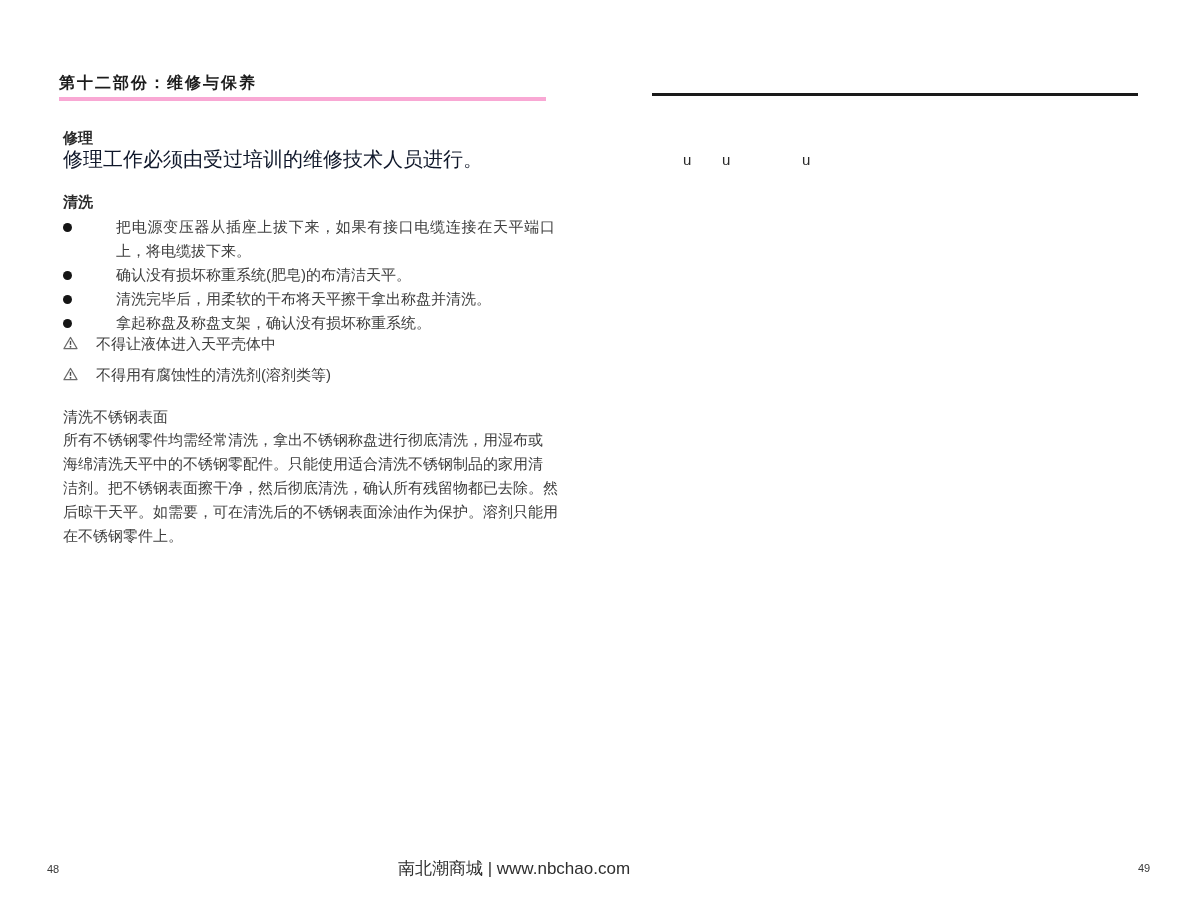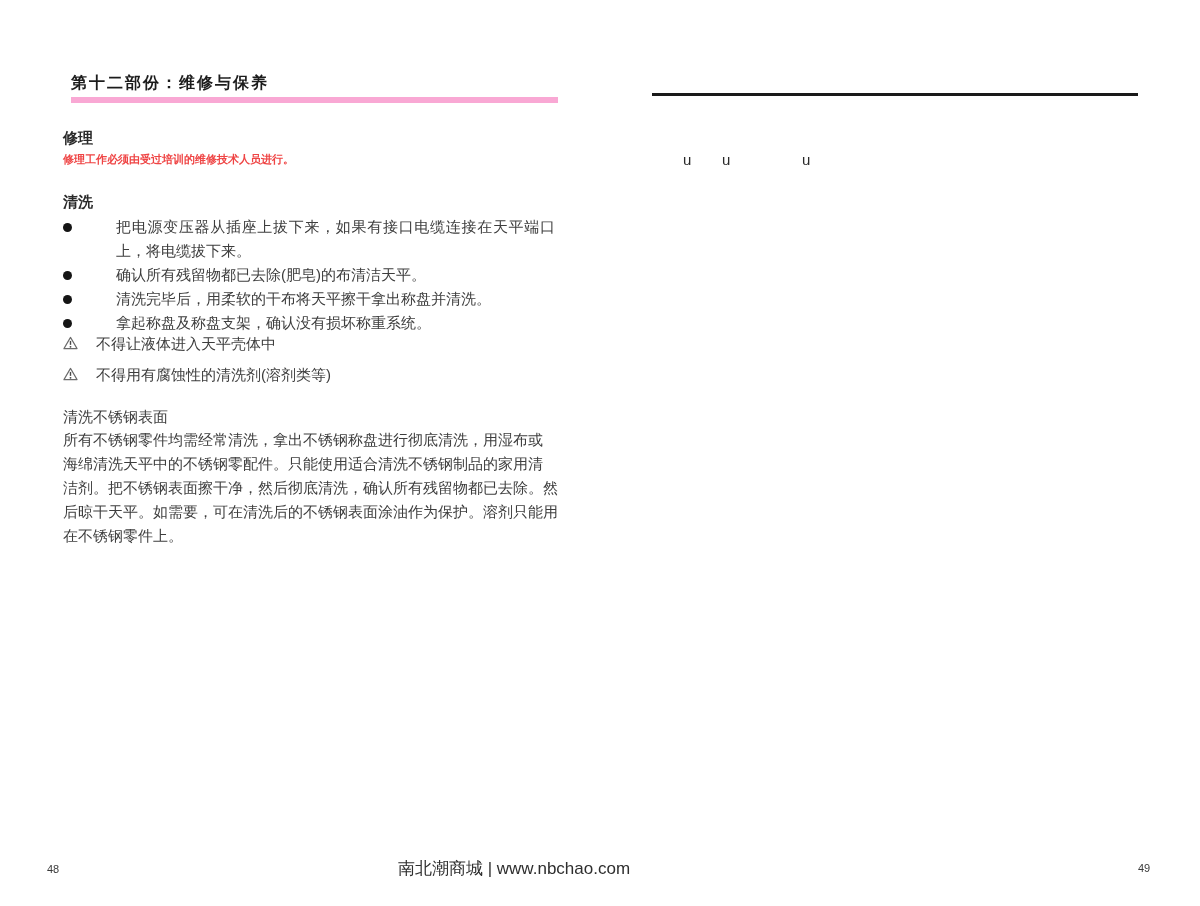--- a/index.html
+++ b/index.html
@@ -8,39 +8,39 @@
     width: 1200px; height: 906px;
     font-family: "Liberation Sans", sans-serif;
     color: #3d3d3d;
     position: relative;
     overflow: hidden;
   }
   .page { position: absolute; inset: 0; background: #ffffff; }
 
   
   .section-title {
-    position: absolute; left: 71px; top: 74px; width: 487px;
+    position: absolute; left: 59px; top: 74px; width: 487px;
     font-size: 16px; font-weight: bold; letter-spacing: 2px;
     color: #1c1c1c; line-height: 18px;
     padding-bottom: 5px;
-    border-bottom: 6px solid #f9a8d4;
+    border-bottom: 4px solid #f9a8d4;
   }
   
   .right-rule {
     position: absolute; left: 652px; top: 93px; width: 486px; height: 3px;
     background: #1a1a1a;
   }
 
   .h-bold {
     position: absolute; left: 63px;
     font-size: 15px; font-weight: bold; color: #2a2a2a; line-height: 20px;
   }
   .body-line {
     position: absolute; left: 63px;
-    font-size: 11px; color: #ef4444; line-height: 24px; white-space: nowrap; font-weight: bold;
+    font-size: 20px; color: #0f172a; line-height: 24px; white-space: nowrap;
   }
 
   .repair-heading { top: 128px; }
   .repair-body   { top: 147px; }
   .cleaning-heading { top: 192px; }
 
   
   .bullet-list { position: absolute; left: 63px; top: 215px; width: 492px; }
   .bullet-item { display: flex; align-items: flex-start; gap: 20px; }
   .bullet-dot {
@@ -101,21 +101,21 @@
 
   <div class="h-bold cleaning-heading">清洗</div>
 
   <div class="bullet-list">
     <div class="bullet-item">
       <span class="bullet-dot"></span>
       <div class="bullet-text">把电源变压器从插座上拔下来，如果有接口电缆连接在天平端口上，将电缆拔下来。</div>
     </div>
     <div class="bullet-item">
       <span class="bullet-dot"></span>
-      <div class="bullet-text">确认所有残留物都已去除(肥皂)的布清洁天平。</div>
+      <div class="bullet-text">确认没有损坏称重系统(肥皂)的布清洁天平。</div>
     </div>
     <div class="bullet-item">
       <span class="bullet-dot"></span>
       <div class="bullet-text">清洗完毕后，用柔软的干布将天平擦干拿出称盘并清洗。</div>
     </div>
     <div class="bullet-item">
       <span class="bullet-dot"></span>
       <div class="bullet-text">拿起称盘及称盘支架，确认没有损坏称重系统。</div>
     </div>
   </div>

